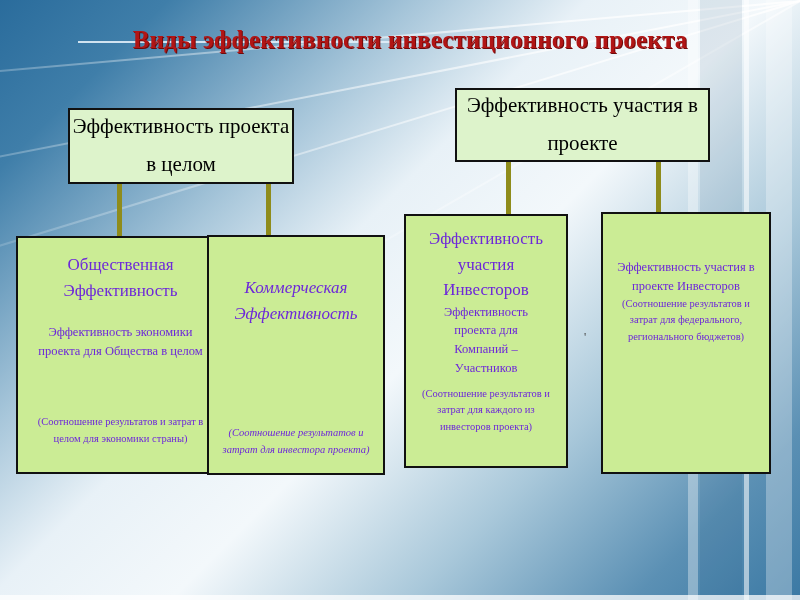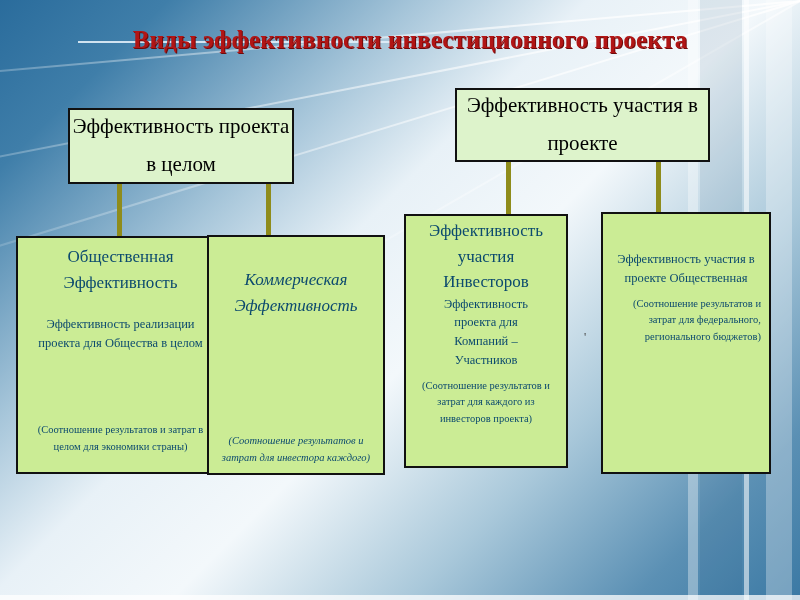--- a/index.html
+++ b/index.html
@@ -59,42 +59,42 @@
   }
   .connector.c1{left:117px; top:183px; height:54px;}
   .connector.c2{left:266px; top:183px; height:54px;}
   .connector.c3{left:506px; top:161px; height:55px;}
   .connector.c4{left:656px; top:161px; height:52px;}
   .card{
     position:absolute;
     background:#cbec95; border:2px solid #111;
     box-sizing:border-box; z-index:2;
     display:flex; flex-direction:column;
-    text-align:center; color:#0c4a6e;
-    padding:0 8px;
+    text-align:center; color:#6d28d9;
+    padding:8px 8px;
   }
   .card.c1{left:16px;  top:236px; width:209px; height:238px;}
   .card.c2{left:207px; top:235px; width:178px; height:240px;font-style:italic;}
   .card.c3{left:404px; top:214px; width:164px; height:254px;}
   .card.c4{left:601px; top:212px; width:170px; height:262px;}
   .card-heading{font-size:17px; line-height:1.5;}
   .card-body{font-size:12.5px; line-height:1.5;}
   .card-note{font-size:10.5px; line-height:1.6;}
   .c1 .card-heading{margin-top:6px;}
   .c1 .card-body{margin-top:20px;}
   .c1 .card-note{margin-top:auto; margin-bottom:16px;}
   .c2 .card-heading{margin-top:30px;}
   .c2 .card-body{margin-top:46px;}
   .c2 .card-note{margin-top:auto; margin-bottom:6px;}
   .c3 .card-heading{margin-top:2px;}
   .c3 .card-body{max-width:118px; margin-left:auto; margin-right:auto;}
   .c3 .card-note{margin-top:8px;}
   .c4 .card-heading{margin-top:42px;}
   .c4 .card-body{margin-top:36px;}
-  .c4 .card-note{margin-top:8px;text-align:right;}
+  .c4 .card-note{margin-top:0;}
   .tick-mark{
     position:absolute; left:584px; top:330px;
     font-size:12px; color:#444; z-index:2;
   }
 </style>
 </head>
 <body>
 
 <div class="slide">
 
@@ -118,35 +118,35 @@
 
   <div class="pbox p1">
     <span>Эффективность проекта в целом</span>
   </div>
   <div class="pbox p2">
     <span>Эффективность участия в проекте</span>
   </div>
 
   <div class="card c1">
     <div class="card-heading">Общественная Эффективность</div>
-    <div class="card-body">Эффективность реализации проекта для Общества в целом</div>
+    <div class="card-body">Эффективность экономики проекта для Общества в целом</div>
     <div class="card-note">(Соотношение результатов и затрат в целом для экономики страны)</div>
   </div>
 
   <div class="card c2">
     <div class="card-heading">Коммерческая Эффективность</div>
-    <div class="card-note">(Соотношение результатов и затрат для инвестора каждого)</div>
+    <div class="card-note">(Соотношение результатов и затрат для инвестора проекта)</div>
   </div>
 
   <div class="card c3">
     <div class="card-heading">Эффективность участия Инвесторов</div>
     <div class="card-body">Эффективность проекта для Компаний – Участников</div>
     <div class="card-note">(Соотношение результатов и затрат для каждого из инвесторов проекта)</div>
   </div>
 
   <div class="card c4">
-    <div class="card-body">Эффективность участия в проекте Общественная</div>
+    <div class="card-body">Эффективность участия в проекте Инвесторов</div>
     <div class="card-note">(Соотношение результатов и затрат для федерального, регионального бюджетов)</div>
   </div>
 
   <span class="tick-mark">'</span>
 
 </div>
 
 </body></html>

